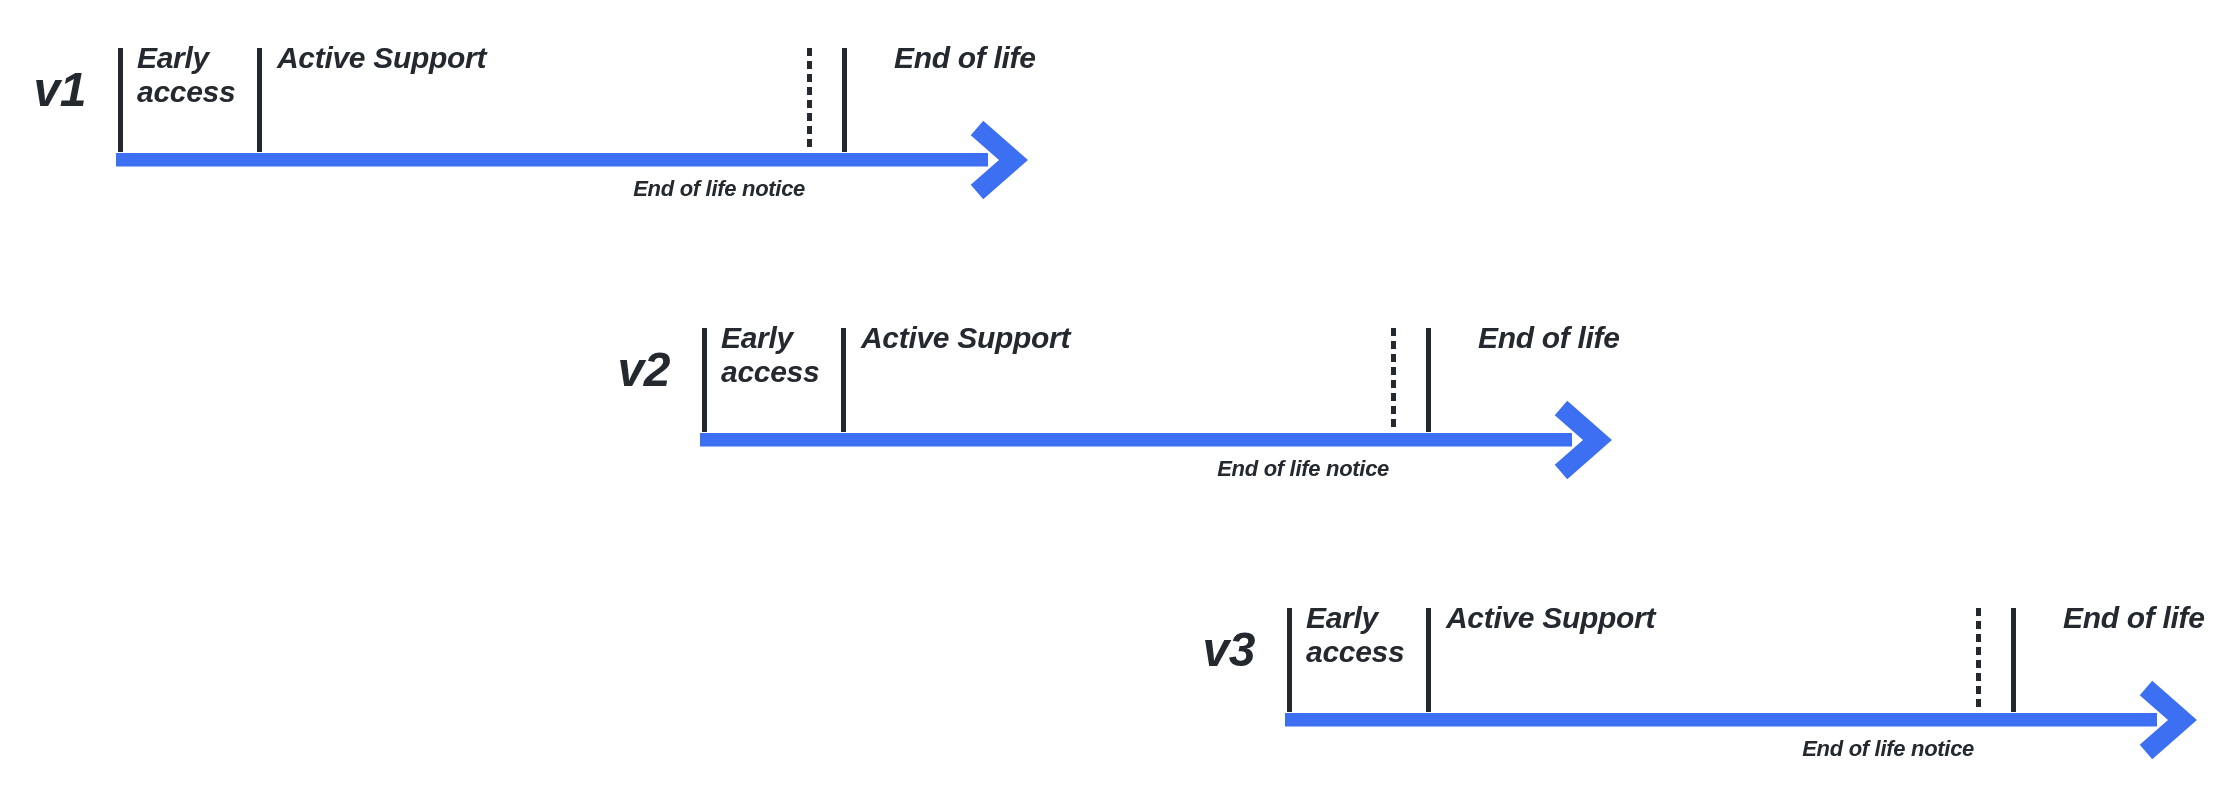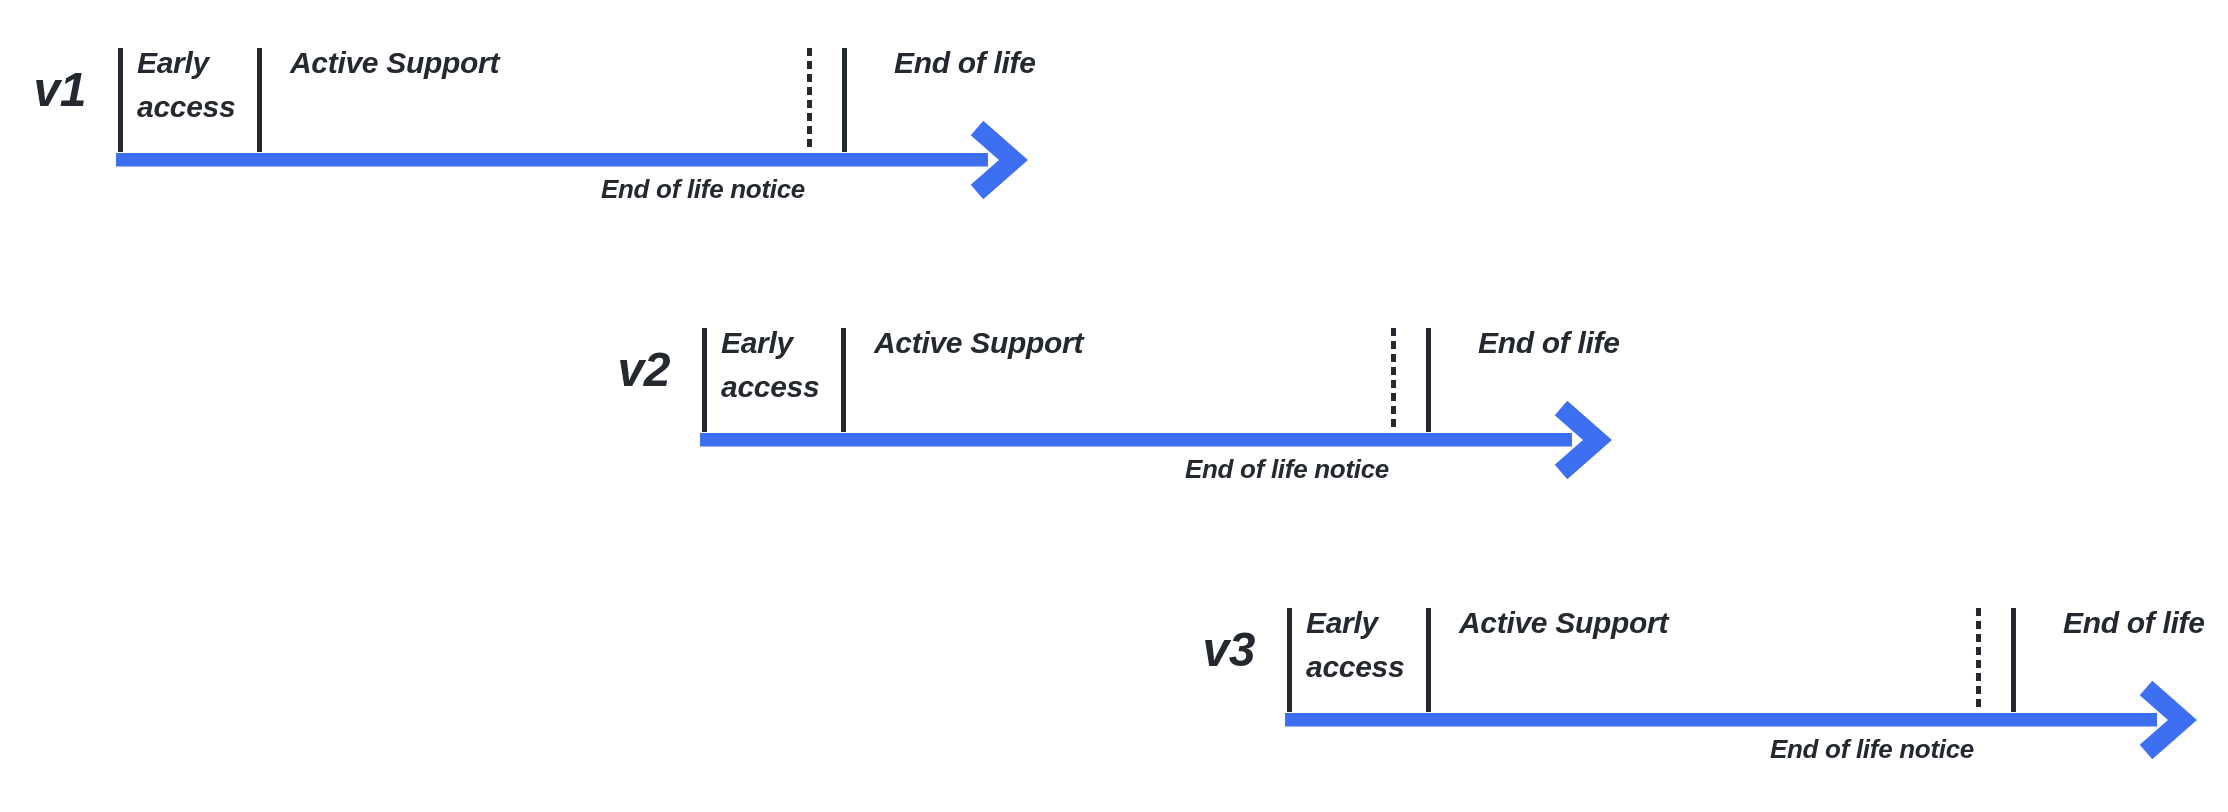--- a/index.html
+++ b/index.html
@@ -56,36 +56,36 @@
     width: 5px;
     height: 102px;
     background: repeating-linear-gradient(180deg,
       var(--ink) 0px, var(--ink) 8px,
       transparent 8px, transparent 13px);
   }
   .phase-label {
     position: absolute;
     top: -7px;
     font-size: 30px;
-    line-height: 44px;
+    line-height: 34px;
     font-weight: 700;
     color: var(--ink);
     letter-spacing: -0.3px;
     white-space: pre-line;
   }
   .label-early  { left: 19px; }
-  .label-active { left: 172px; white-space: nowrap; }
+  .label-active { left: 159px; white-space: nowrap; }
   .label-eol    { left: 776px; white-space: nowrap; }
   .notice-label {
     position: absolute;
     top: 124px;
     left: 387px;
     width: 300px;
     text-align: right;
-    font-size: 26px;
+    font-size: 22px;
     line-height: 34px;
     font-weight: 700;
     color: var(--ink);
     letter-spacing: -0.3px;
     white-space: nowrap;
   }
   .arrow-svg {
     position: absolute;
     left: -2px;
     top: 70px;

